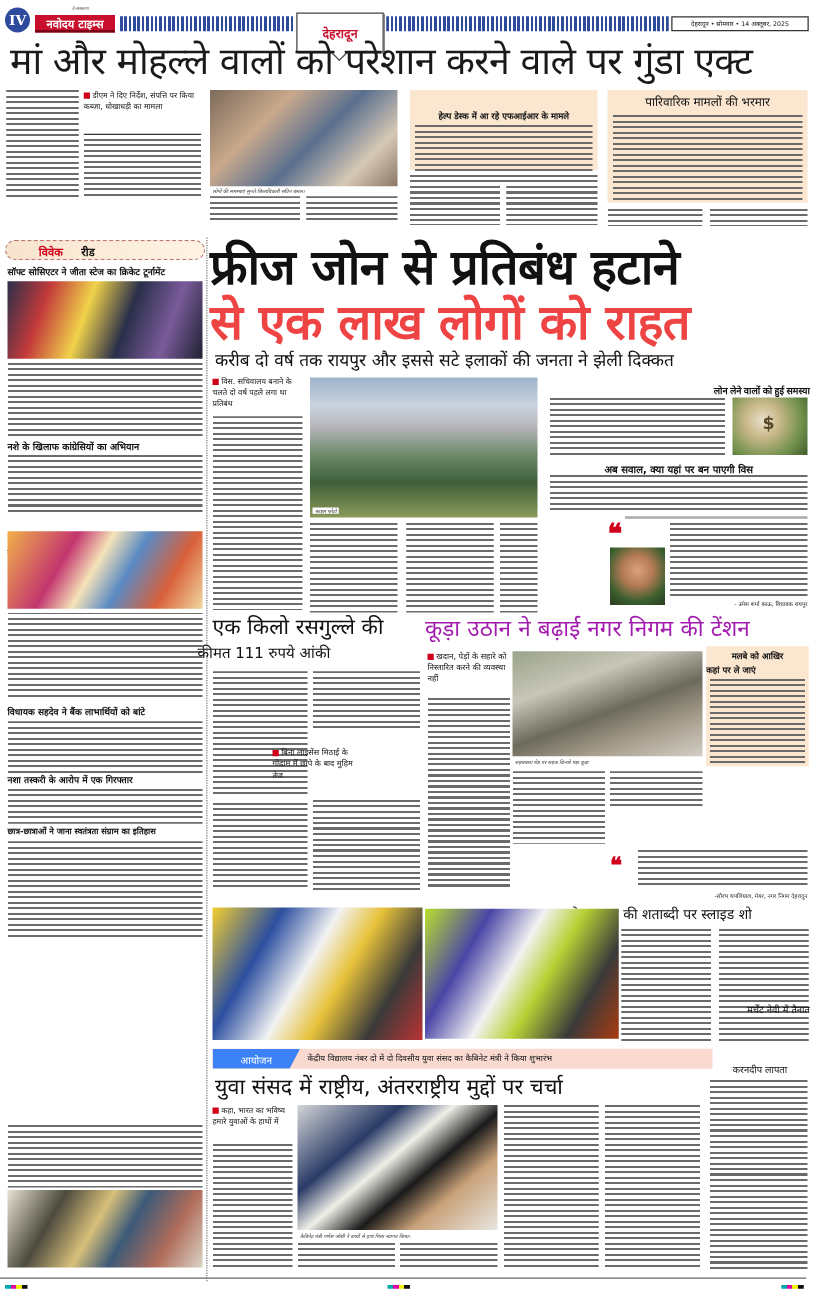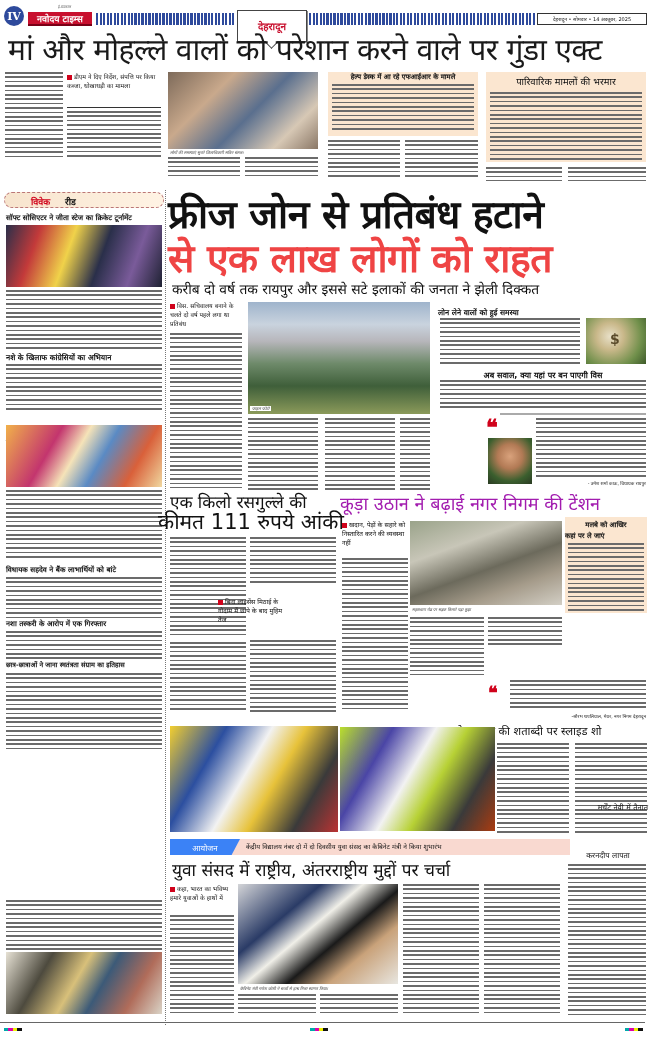--- a/index.html
+++ b/index.html
@@ -63,21 +63,21 @@
 <div class="abs subhead sub-red" style="left:67px;top:72px;width:94px;font-size:6.2px;line-height:9px;">डीएम ने दिए निर्देश, संपत्ति पर किया कब्जा, धोखाधड़ी का मामला</div>
 <div class="abs" style="left:67px;top:107px;width:94px;height:1px;background:#333;"></div>
 <div class="abs txt txt-lines" style="left:67px;top:111px;width:94px;height:47px;"><span class="filler">पीड़ित महिला ने बताया कि उसका बेटा उसे परेशान करता है और मोहल्ले वालों से भी झगड़ा करता है। डीएम ने मामले में गुंडा एक्ट की कार्रवाई के निर्देश दिए।</span></div>
 
 <div class="abs photo" style="left:168px;top:72px;width:150px;height:77px;"></div>
 <div class="abs caption" style="left:170px;top:150px;width:148px;">लोगों की समस्याएं सुनते जिलाधिकारी सविन बंसल।</div>
 <div class="abs txt txt-lines" style="left:168px;top:157px;width:72px;height:22px;"><span class="filler">आवेदक की शिकायत लेकर पहुंची थी। जन सुनवाई में कुल शिकायतें दर्ज की गईं।</span></div>
 <div class="abs txt txt-lines" style="left:245px;top:157px;width:73px;height:22px;"><span class="filler">फरियादी के मन में न्याय की उम्मीद रहती है। डीएम ने सभी अधिकारियों को निर्देश दिए।</span></div>
 
 <div class="abs box-peach" style="left:328px;top:72px;width:150px;height:64px;">
-  <div class="head-md" style="font-size:6.8px;text-align:center;margin-top:0;">हेल्प डेस्क में आ रहे एफआईआर के मामले</div>
+  <div class="head-md" style="font-size:6.8px;text-align:center;margin-top:16px;">हेल्प डेस्क में आ रहे एफआईआर के मामले</div>
   <div class="txt txt-lines" style="margin:3px 4px 0 4px;height:46px;"><span class="filler">डीएम कार्यालय में बनाई गई हेल्प डेस्क में विभिन्न प्रकार के एफआईआर दर्ज कराने के मामले आ रहे हैं। डीएम ने संबंधित अधिकारियों को एफआईआर दर्ज करने के निर्देश दिए हैं।</span></div>
 </div>
 <div class="abs txt txt-lines" style="left:328px;top:140px;width:72px;height:40px;"><span class="filler">पीड़ित परिवार ने जिलाधिकारी से न्याय की गुहार लगाई।</span></div>
 <div class="abs txt txt-lines" style="left:405px;top:140px;width:73px;height:40px;"><span class="filler">और नवोदय टाइम्स ब्यूरो।</span></div>
 
 <div class="abs box-peach" style="left:486px;top:72px;width:160px;height:90px;">
   <div class="head-md" style="font-size:9.5px;text-align:center;margin-top:3px;font-weight:normal;">पारिवारिक मामलों की भरमार</div>
   <div class="txt txt-lines" style="margin:4px 4px 0 4px;height:70px;"><span class="filler">पारिवारिक मामलों में सास-बहू, भाई-भाई के विवाद व संपत्ति के मामले ज्यादा आ रहे हैं। डीएम ने संबंधित अधिकारियों को मामलों के शीघ्र निस्तारण के निर्देश दिए। इस मौके पर एडीएम, एसडीएम, मुख्य विकास अधिकारी, नगर आयुक्त समेत अन्य अधिकारी मौजूद रहे।</span></div>
 </div>
 <div class="abs txt txt-lines" style="left:486px;top:167px;width:76px;height:14px;"><span class="filler">लोगों का जीना मुश्किल करने वाले आपराधिक प्रवृत्ति के व्यक्ति के</span></div>
@@ -117,35 +117,35 @@
 <div class="abs" style="left:172px;top:280px;width:476px;font-size:13.8px;line-height:18px;color:#111;white-space:nowrap;">करीब दो वर्ष तक रायपुर और इससे सटे इलाकों की जनता ने झेली दिक्कत</div>
 
 <div class="abs subhead sub-red" style="left:170px;top:301px;width:72px;font-size:6.2px;line-height:9px;">विस. सचिवालय बनाने के चलते दो वर्ष पहले लगा था प्रतिबंध</div>
 <div class="abs txt txt-lines" style="left:170px;top:333px;width:72px;height:155px;"><span class="filler">देहरादून, 13 अक्तूबर (नवोदय टाइम्स) : राजधानी के एक बड़े हिस्से में करीब एक लाख लोगों को फ्रीज जोन से मुक्ति मिल गई है। रायपुर क्षेत्र में विधानसभा भवन और सचिवालय निर्माण के लिए प्रस्तावित भूमि के चलते यहां जमीनों की खरीद-फरोख्त पर रोक लगाई गई थी।</span></div>
 <div class="abs photo-landscape" style="left:248px;top:302px;width:182px;height:112px;"></div>
 <div class="abs caption" style="left:250px;top:406px;background:#fff;padding:0 2px;">फाइल फोटो</div>
 <div class="abs txt txt-lines" style="left:248px;top:418px;width:70px;height:72px;"><span class="filler">इन इलाकों को फ्रीज जोन घोषित करने के चलते तमाम लोगों को परेशानी हुई। वर्ष 2023 में शुरू हुआ यह प्रतिबंध अब हटा लिया गया है।</span></div>
 <div class="abs txt txt-lines" style="left:325px;top:418px;width:70px;height:72px;"><span class="filler">इलाके फ्रीज जोन के दायरे में थे। रायपुर, थानो, डोईवाला, बालावाला, नथुवावाला, गुजराड़ा, मालदेवता जैसे इलाके शामिल थे।</span></div>
 <div class="abs txt txt-lines" style="left:400px;top:418px;width:30px;height:72px;"><span class="filler">शासन स्तर पर रायपुर विधानसभा क्षेत्र के इन इलाकों से फ्रीज जोन हटाने का निर्णय लिया गया है।</span></div>
 
-<div class="abs head-md" style="left:438px;top:307px;width:210px;font-size:7.5px;text-align:left;">लोन लेने वालों को हुई समस्या</div>
+<div class="abs head-md" style="left:438px;top:307px;width:210px;font-size:7.5px;text-align:right;font-family:Liberation Serif, serif;">लोन लेने वालों को हुई समस्या</div>
 <div class="abs txt txt-lines" style="left:440px;top:318px;width:140px;height:46px;"><span class="filler">बताया गया कि फ्रीज जोन रहने से पहले इन इलाकों में लोगों ने प्लॉट लेकर मकान बनाए। इससे बैंकों से लोन लेने वालों को भी परेशानी का सामना करना पड़ा।</span></div>
 <div class="abs photo-money" style="left:586px;top:318px;width:60px;height:46px;">
   <span style="position:absolute;left:24px;top:13px;font-size:14px;color:#5a4a2a;font-weight:bold;">$</span>
 </div>
 <div class="abs head-md" style="left:438px;top:369px;width:210px;font-size:8px;text-align:center;">अब सवाल, क्या यहां पर बन पाएगी विस</div>
 <div class="abs txt txt-lines" style="left:440px;top:380px;width:206px;height:30px;"><span class="filler">अब सवाल है कि क्या यहां विधानसभा भवन बनेगा, या सरकार इसके लिए कोई दूसरा स्थान तलाशेगी। फिलहाल सरकार ने फ्रीज जोन हटा दिया है।</span></div>
 <div class="abs" style="left:500px;top:413px;width:146px;height:1.5px;background:#aaa;"></div>
 <div class="abs quote-mark" style="left:486px;top:416px;">❝</div>
 <div class="abs photo-portrait" style="left:488px;top:438px;width:44px;height:46px;"></div>
 <div class="abs txt txt-lines" style="left:536px;top:418px;width:110px;height:60px;"><span class="filler">विस, सचिवालय आदि बनाने के लिए रायपुर, नथुवावाला और इससे सटे इलाकों को फ्रीज जोन घोषित करने से लोगों के लिए परेशानी हुई। लोगों की मांग पर सरकार ने फ्रीज जोन हटाने का निर्णय लिया।</span></div>
 <div class="abs" style="left:536px;top:480px;width:110px;font-size:4.6px;text-align:right;color:#222;">- उमेश शर्मा काऊ, विधायक रायपुर</div>
 
 <div class="abs" style="left:170px;top:492px;width:168px;font-size:17px;line-height:20px;color:#111;white-space:nowrap;">एक किलो रसगुल्ले की</div>
-<div class="abs" style="left:158px;top:512px;width:168px;font-size:21px;line-height:20px;color:#111;white-space:nowrap;">कीमत 111 रुपये आंकी</div>
+<div class="abs" style="left:158px;top:512px;width:168px;font-size:12px;line-height:20px;color:#111;white-space:nowrap;">कीमत 111 रुपये आंकी</div>
 <div class="abs txt txt-lines" style="left:170px;top:537px;width:76px;height:100px;"><span class="filler">देहरादून, 13 अक्तूबर (नवोदय टाइम्स) : खाद्य सुरक्षा विभाग की टीम ने मिठाई की दुकानों पर छापेमारी कर सैंपल लिए। एक किलो रसगुल्ले की कीमत 111 रुपये आंकी गई है।</span></div>
 <div class="abs txt txt-lines" style="left:250px;top:537px;width:86px;height:48px;"><span class="filler">विभाग की टीम ने दुकानदारों को साफ-सफाई रखने के निर्देश दिए।</span></div>
 <div class="abs subhead sub-red" style="left:218px;top:598px;width:70px;font-size:6.4px;line-height:9px;">बिना लाइसेंस मिठाई के गोदाम में छापे के बाद मुहिम तेज</div>
 <div class="abs txt txt-lines" style="left:250px;top:640px;width:86px;height:72px;"><span class="filler">टीम ने दुकानों से नमूने लेकर जांच के लिए भेज दिए हैं। जिला अभिहित अधिकारी ने कहा कि मिलावट करने वालों पर सख्त कार्रवाई होगी।</span></div>
 <div class="abs txt txt-lines" style="left:170px;top:642px;width:76px;height:70px;"></div>
 
 <div class="abs" style="left:340px;top:492px;width:310px;font-size:18px;line-height:24px;color:#a21caf;white-space:nowrap;">कूड़ा उठान ने बढ़ाई नगर निगम की टेंशन</div>
 <div class="abs subhead sub-red" style="left:342px;top:521px;width:70px;font-size:6.4px;line-height:9px;">खदान, पेड़ों के सहारे को निस्तारित करने की व्यवस्था नहीं</div>
 <div class="abs txt txt-lines" style="left:342px;top:558px;width:66px;height:152px;"><span class="filler">देहरादून, 13 अक्तूबर (नवोदय टाइम्स) : शहर में कूड़ा उठान की समस्या लगातार बढ़ती जा रही है। नगर निगम के सामने कूड़ा निस्तारण को लेकर बड़ी चुनौती है।</span></div>
 <div class="abs photo-garbage" style="left:410px;top:521px;width:152px;height:84px;"></div>

